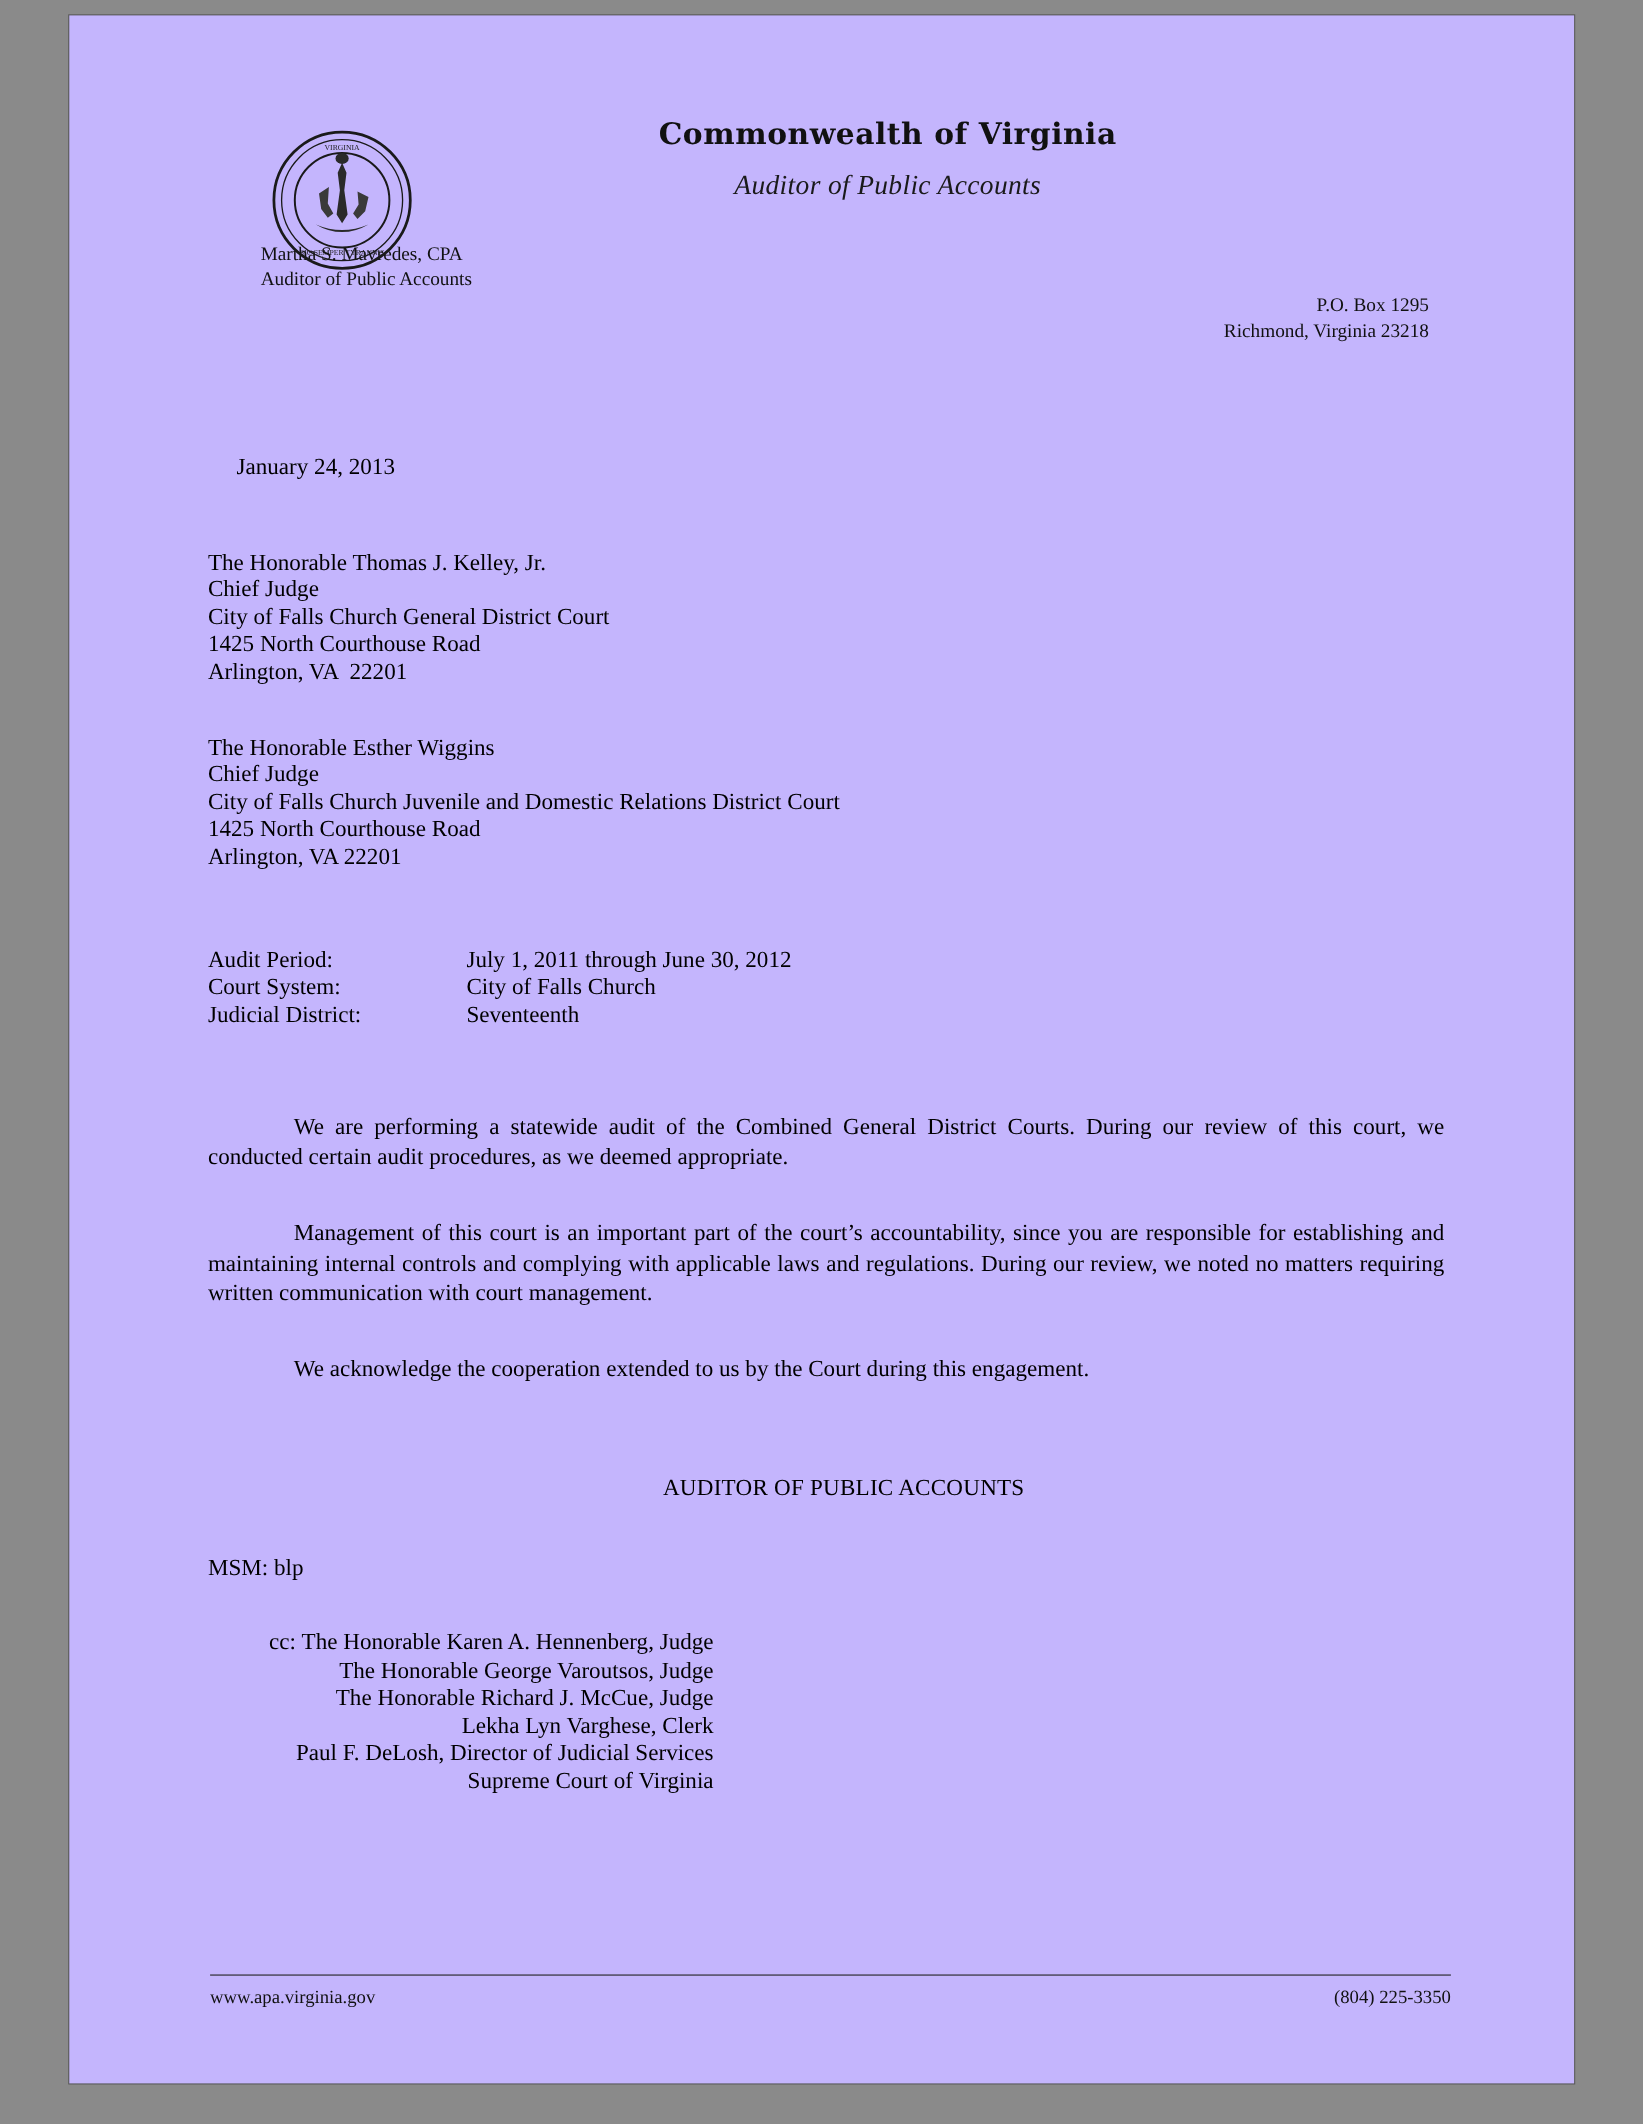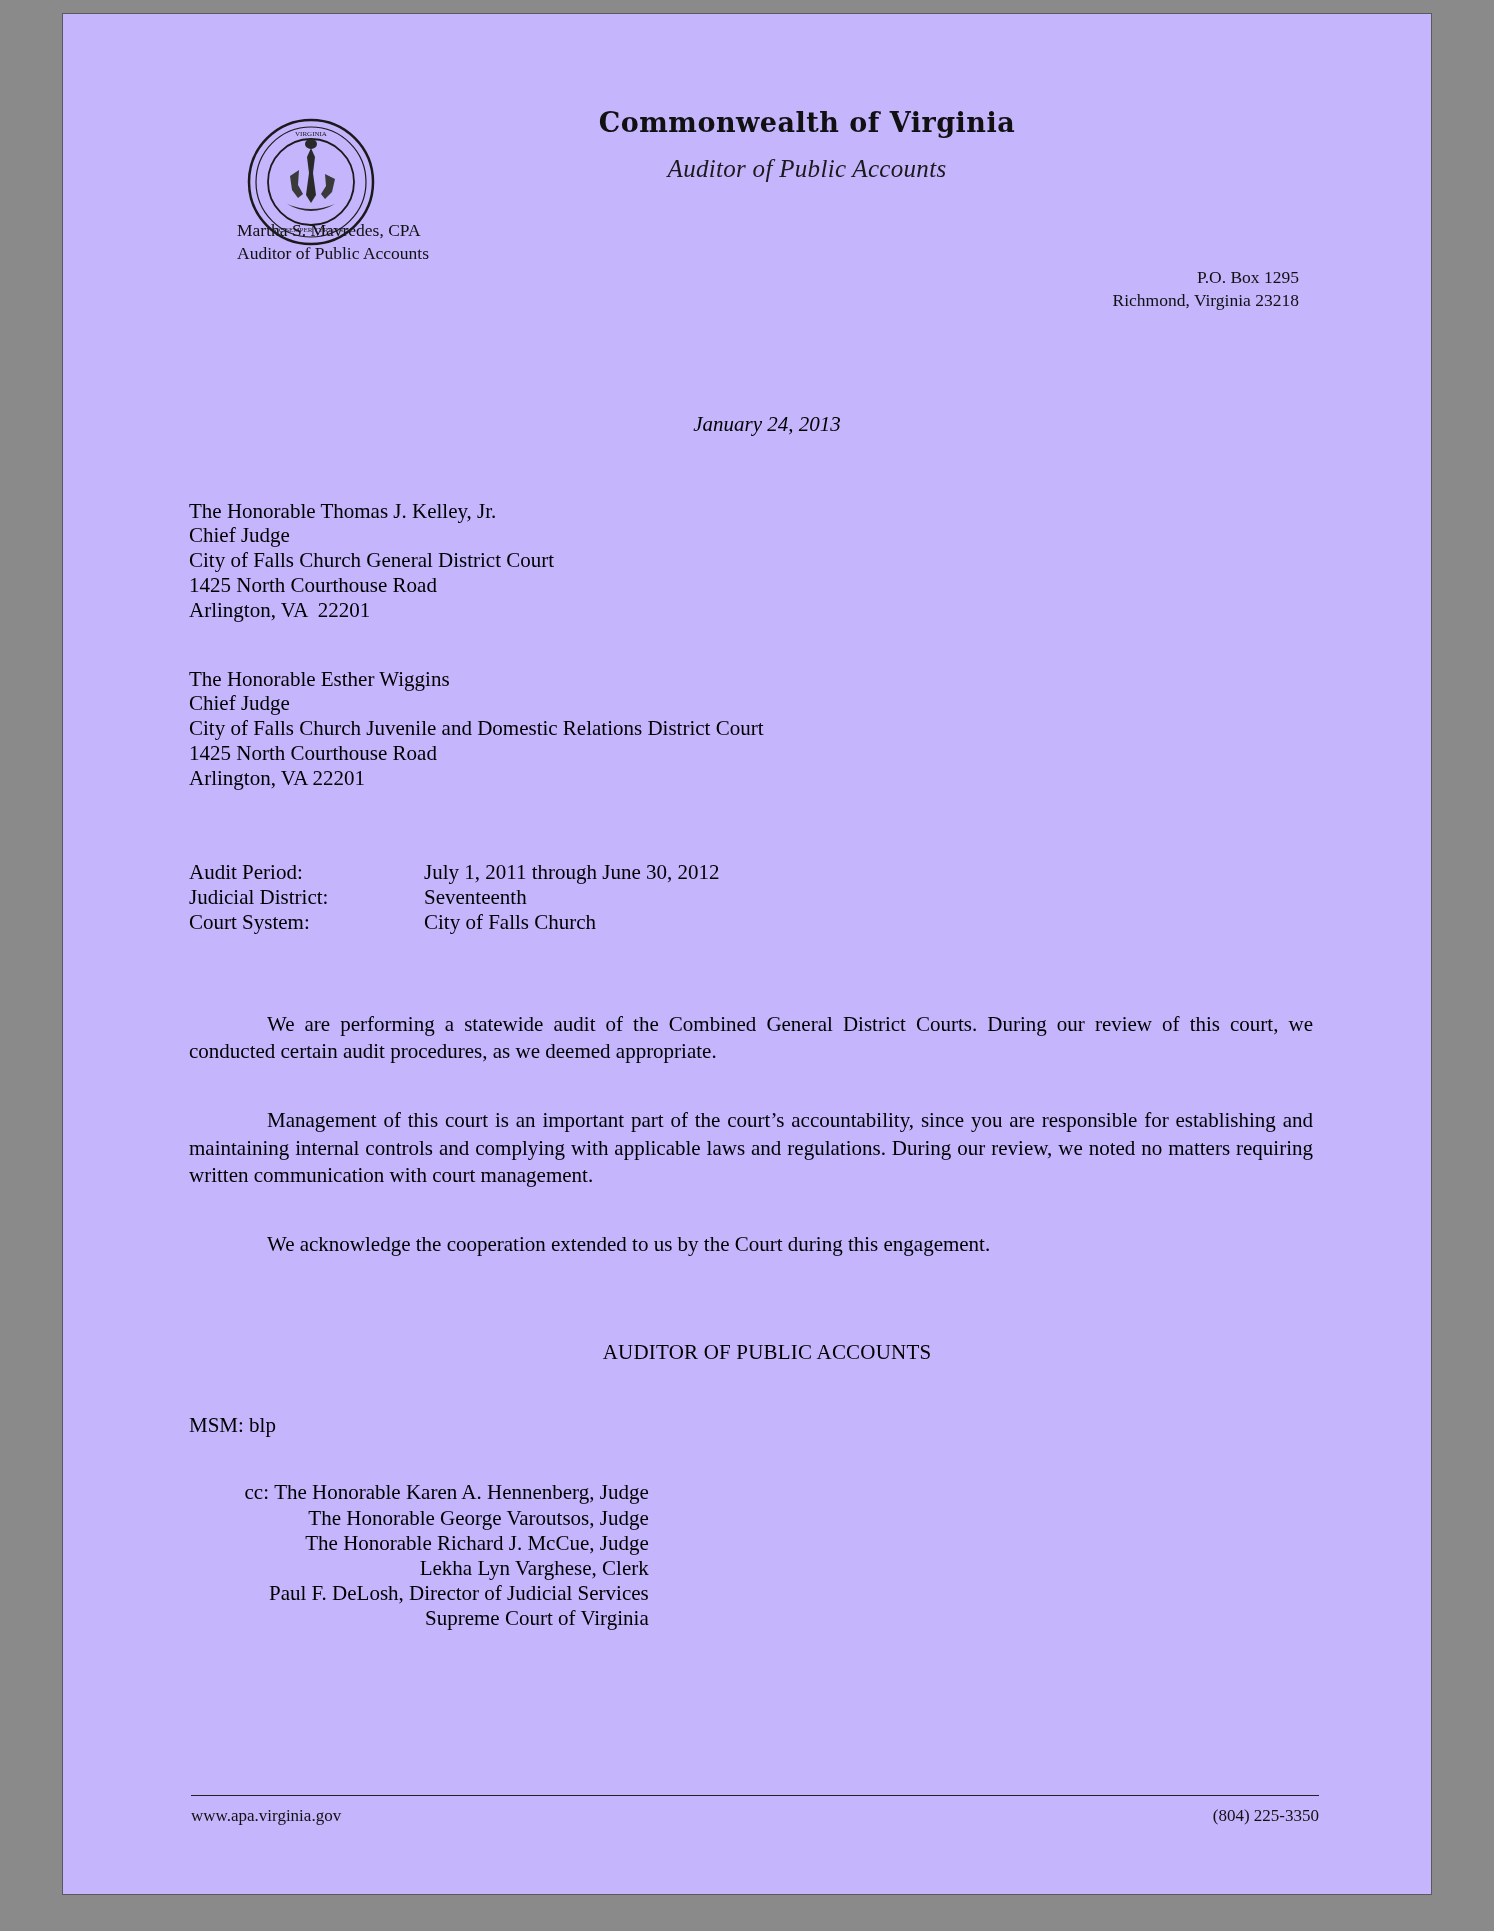--- a/index.html
+++ b/index.html
@@ -75,25 +75,24 @@
     font-size: 17.5px;
     color: #111;
     line-height: 1.32;
     flex-direction: column;
   }
   .lh-left { text-align: left; padding-left: 62px; }
   .lh-right { text-align: right; padding-right: 20px; }
 
   
   .date {
-    text-align: center;
+    text-align: left;
     font-size: 21px;
     margin-top: 100px;
     margin-left: 40px;
-    font-style: italic;
   }
   .addr-block {
     margin-top: 62px;
     font-size: 21px;
     line-height: 1.18;
     padding-left: 14px;
   }
   .addr-block + .addr-block { margin-top: 44px; }
   .addr-line { white-space: pre; }
 
@@ -216,26 +215,26 @@
       <div class="addr-line">1425 North Courthouse Road</div>
       <div class="addr-line">Arlington, VA 22201</div>
     </div>
 
     <div class="meta">
       <div class="meta-row">
         <div class="meta-label">Audit Period:</div>
         <div class="meta-value">July 1, 2011 through June 30, 2012</div>
       </div>
       <div class="meta-row">
+        <div class="meta-label">Court System:</div>
+        <div class="meta-value">City of Falls Church</div>
+      </div>
+      <div class="meta-row">
         <div class="meta-label">Judicial District:</div>
         <div class="meta-value">Seventeenth</div>
-      </div>
-      <div class="meta-row">
-        <div class="meta-label">Court System:</div>
-        <div class="meta-value">City of Falls Church</div>
       </div>
     </div>
 
     <div class="para first">We are performing a statewide audit of the Combined General District Courts.  During our review of this court, we conducted certain audit procedures, as we deemed appropriate.</div>
     <div class="para">Management of this court is an important part of the court’s accountability, since you are responsible for establishing and maintaining internal controls and complying with applicable laws and regulations.  During our review, we noted no matters requiring written communication with court management.</div>
     <div class="para">We acknowledge the cooperation extended to us by the Court during this engagement.</div>
 
     <div class="signature">AUDITOR OF PUBLIC ACCOUNTS</div>
 
     <div class="msm">MSM: blp</div>

